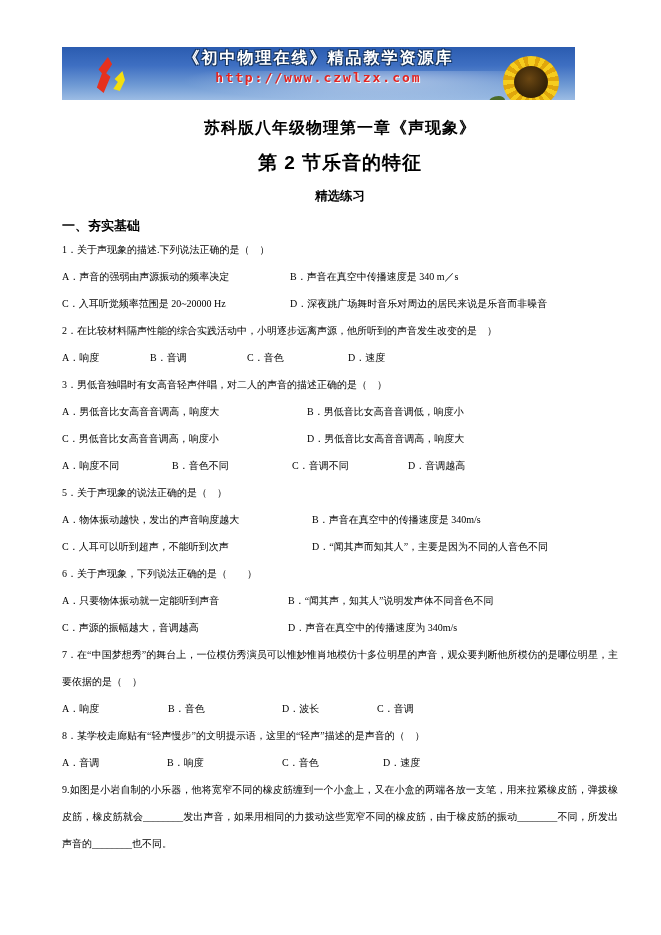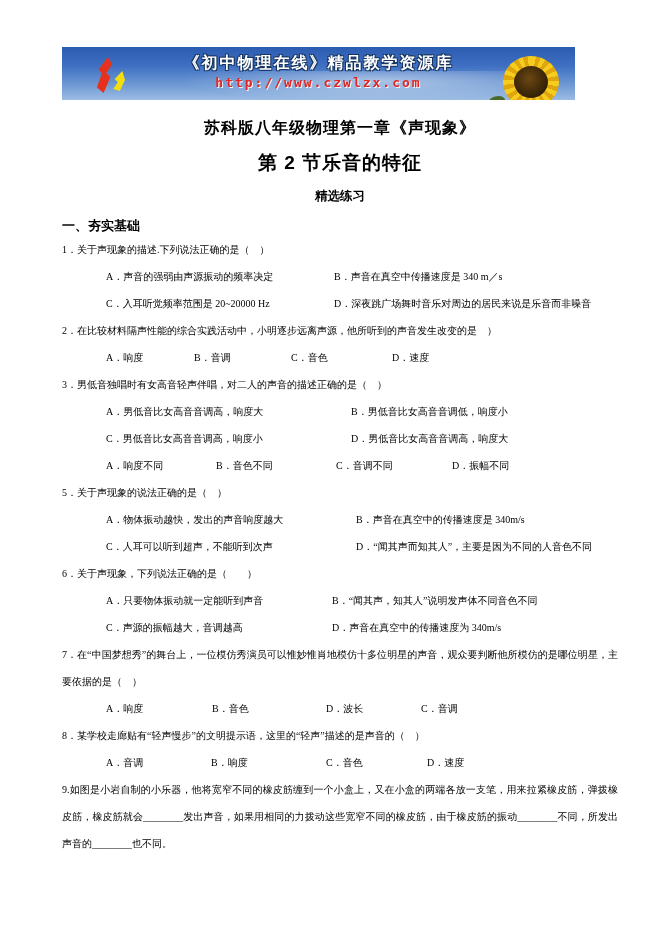--- a/index.html
+++ b/index.html
@@ -18,21 +18,21 @@
   .banner {
     position:absolute; left:62px; top:47px;
     width:513px; height:53px;
     background:linear-gradient(180deg,#2b5cb0 0%,#3e6fc2 35%,#6f9ad4 72%,#9cbce4 100%);
     overflow:hidden;
   }
   .banner .cloud {
     position:absolute; left:20%; top:45%; width:70%; height:60%;
     background:radial-gradient(ellipse at 60% 30%, rgba(255,255,255,.45), rgba(255,255,255,0) 65%);
   }
-  .banner-text { position:relative; text-align:center; padding-top:5px; }
+  .banner-text { position:relative; text-align:center; }
   .banner-title {
     font-family:"Liberation Sans","DejaVu Sans",sans-serif;
     font-size:16px; font-weight:bold; color:#ffffff;
     text-shadow:1px 1px 0 #16345f, -1px -1px 0 #16345f, 1px -1px 0 #16345f, -1px 1px 0 #16345f;
     letter-spacing:2px; line-height:22px;
   }
   .banner-url {
     font-family:"DejaVu Sans Mono","Liberation Mono",monospace;
     font-size:13px; font-weight:bold; color:#e32421;
     text-shadow:1px 1px 0 rgba(255,255,255,.9);
@@ -83,21 +83,21 @@
   .section-heading {
     font-family:"Liberation Sans","DejaVu Sans",sans-serif;
     font-size:13px; font-weight:bold; text-align:left;
     line-height:17px; margin:12px 0 2px;
   }
 
   
   .questions { font-size:10px; }
   .q-stem, .opts, .q-para { line-height:27px; }
   .q-para { text-align:justify; }
-  .opts { display:grid;margin-left:44px; }
+  .opts { display:grid; }
   .opts.two  { grid-template-columns:var(--c1,235px) 1fr; }
   .opts.four { grid-template-columns:var(--ca,100px) var(--cb,110px) var(--cc,105px) 1fr; }
   .opts span { white-space:nowrap; overflow:visible; }
 </style>
 </head>
 <body>
 
 <div class="page">
 
   <div class="banner">
@@ -153,21 +153,21 @@
           <span>C．男低音比女高音音调高，响度小</span>
           <span>D．男低音比女高音音调高，响度大</span>
         </div>
       </div>
 
       <div class="q">
         <div class="opts four" style="--ca:110px;--cb:120px;--cc:116px">
           <span>A．响度不同</span>
           <span>B．音色不同</span>
           <span>C．音调不同</span>
-          <span>D．振幅不同</span>
+          <span>D．音调越高</span>
         </div>
       </div>
 
       <div class="q">
         <div class="q-stem">5．关于声现象的说法正确的是（　）</div>
         <div class="opts two" style="--c1:250px">
           <span>A．物体振动越快，发出的声音响度越大</span>
           <span>B．声音在真空中的传播速度是 340m/s</span>
           <span>C．人耳可以听到超声，不能听到次声</span>
           <span>D．“闻其声而知其人”，主要是因为不同的人音色不同</span>

